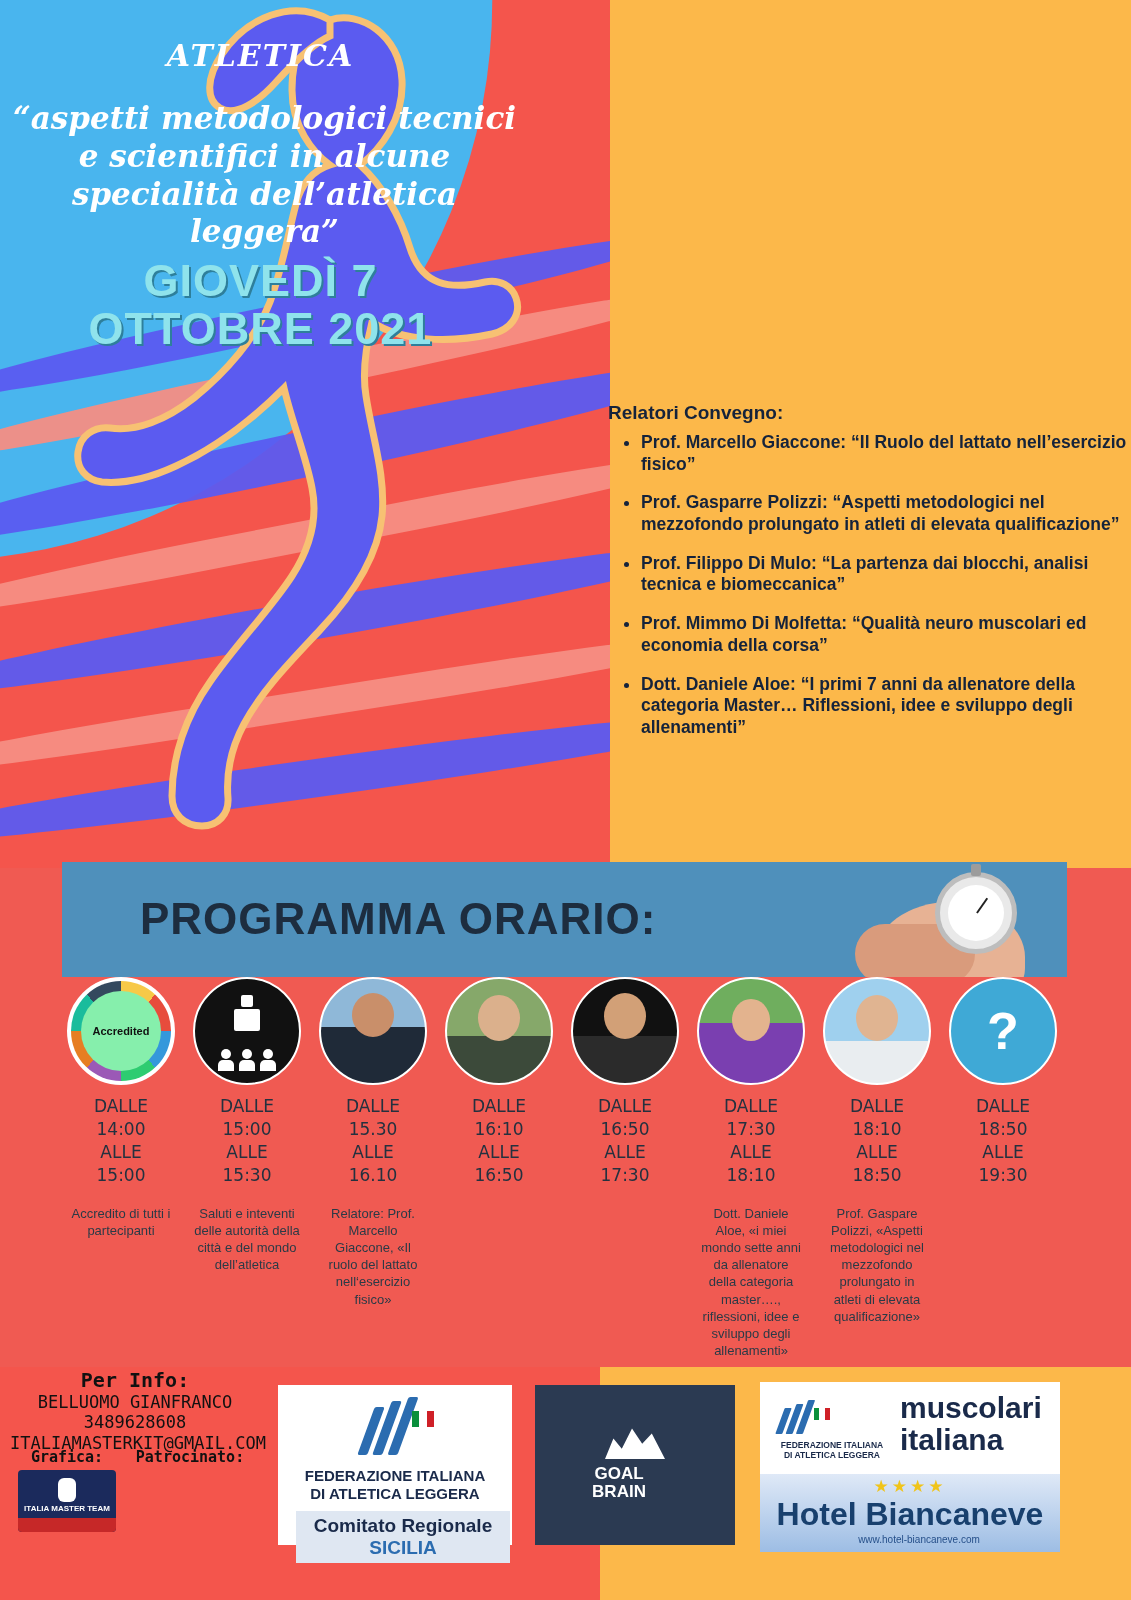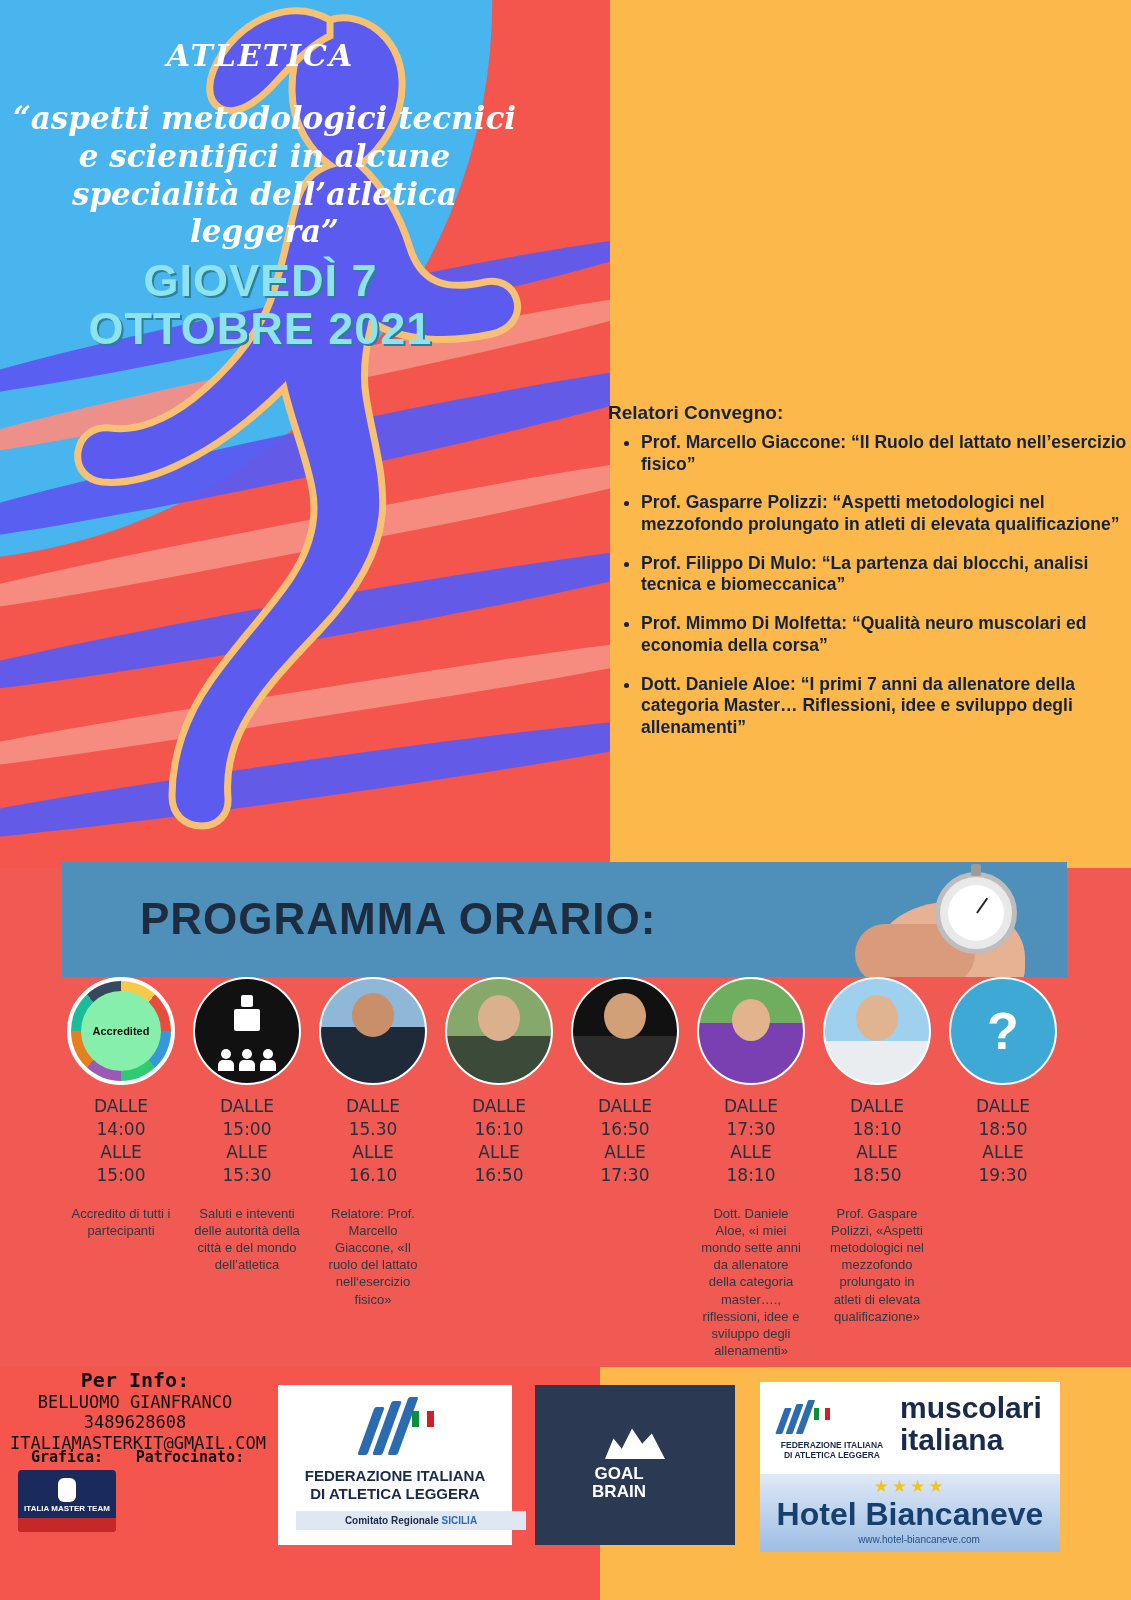--- a/index.html
+++ b/index.html
@@ -138,21 +138,21 @@
   .laurel{position:absolute;left:4px;top:12px;width:102px;height:76px;border:4px solid #2e7d32;border-radius:50%;border-top-color:transparent;}
 
   .fidal{position:absolute;left:278px;top:1385px;width:234px;height:160px;background:#fff;}
   .fidal .logo-a{position:absolute;left:82px;top:12px;width:70px;height:60px;}
   .fidal .logo-a i{position:absolute;background:#2b6cb0;transform:skewX(-20deg);border-radius:2px;}
   .fidal .a1{left:6px;top:10px;width:10px;height:48px;}
   .fidal .a2{left:22px;top:4px;width:10px;height:54px;}
   .fidal .a3{left:38px;top:0px;width:10px;height:58px;}
   .fidal .flag{position:absolute;left:52px;top:14px;width:22px;height:16px;background:linear-gradient(90deg,#0a8f3c 33%,#fff 33% 66%,#cf2027 66%);}
   .fidal .l1{position:absolute;left:0;top:82px;width:234px;text-align:center;font-size:15px;font-weight:bold;color:#1a2a4a;line-height:1.2;}
-  .fidal .l2{position:absolute;left:18px;top:126px;width:198px;text-align:center;font-size:10px;font-weight:bold;color:#1a2a4a;background:#dfe7f2;padding:4px 16px;}
+  .fidal .l2{position:absolute;left:18px;top:126px;width:198px;text-align:center;font-size:19px;font-weight:bold;color:#1a2a4a;background:#dfe7f2;padding:4px 8px;}
   .fidal .l2 b{color:#2b6cb0;}
 
   .goalbrain{position:absolute;left:535px;top:1385px;width:200px;height:160px;background:#2b3a52;}
   .gb-mark{position:absolute;left:50%;top:40px;transform:translateX(-50%);width:60px;height:34px;
     background:linear-gradient(#fff,#fff);clip-path:polygon(0 100%,14% 40%,28% 70%,45% 10%,62% 55%,78% 25%,100% 100%);}
   .gb-txt{position:absolute;left:0;top:80px;width:168px;text-align:center;color:#fff;font-weight:bold;font-size:17px;line-height:1.05;}
 
   .atletica{position:absolute;left:760px;top:1382px;width:300px;height:92px;background:#fff;}
   .atletica .fid{position:absolute;left:10px;top:18px;width:120px;}
   .atletica .fid .aa{position:absolute;left:8px;top:0;width:44px;height:34px;}

